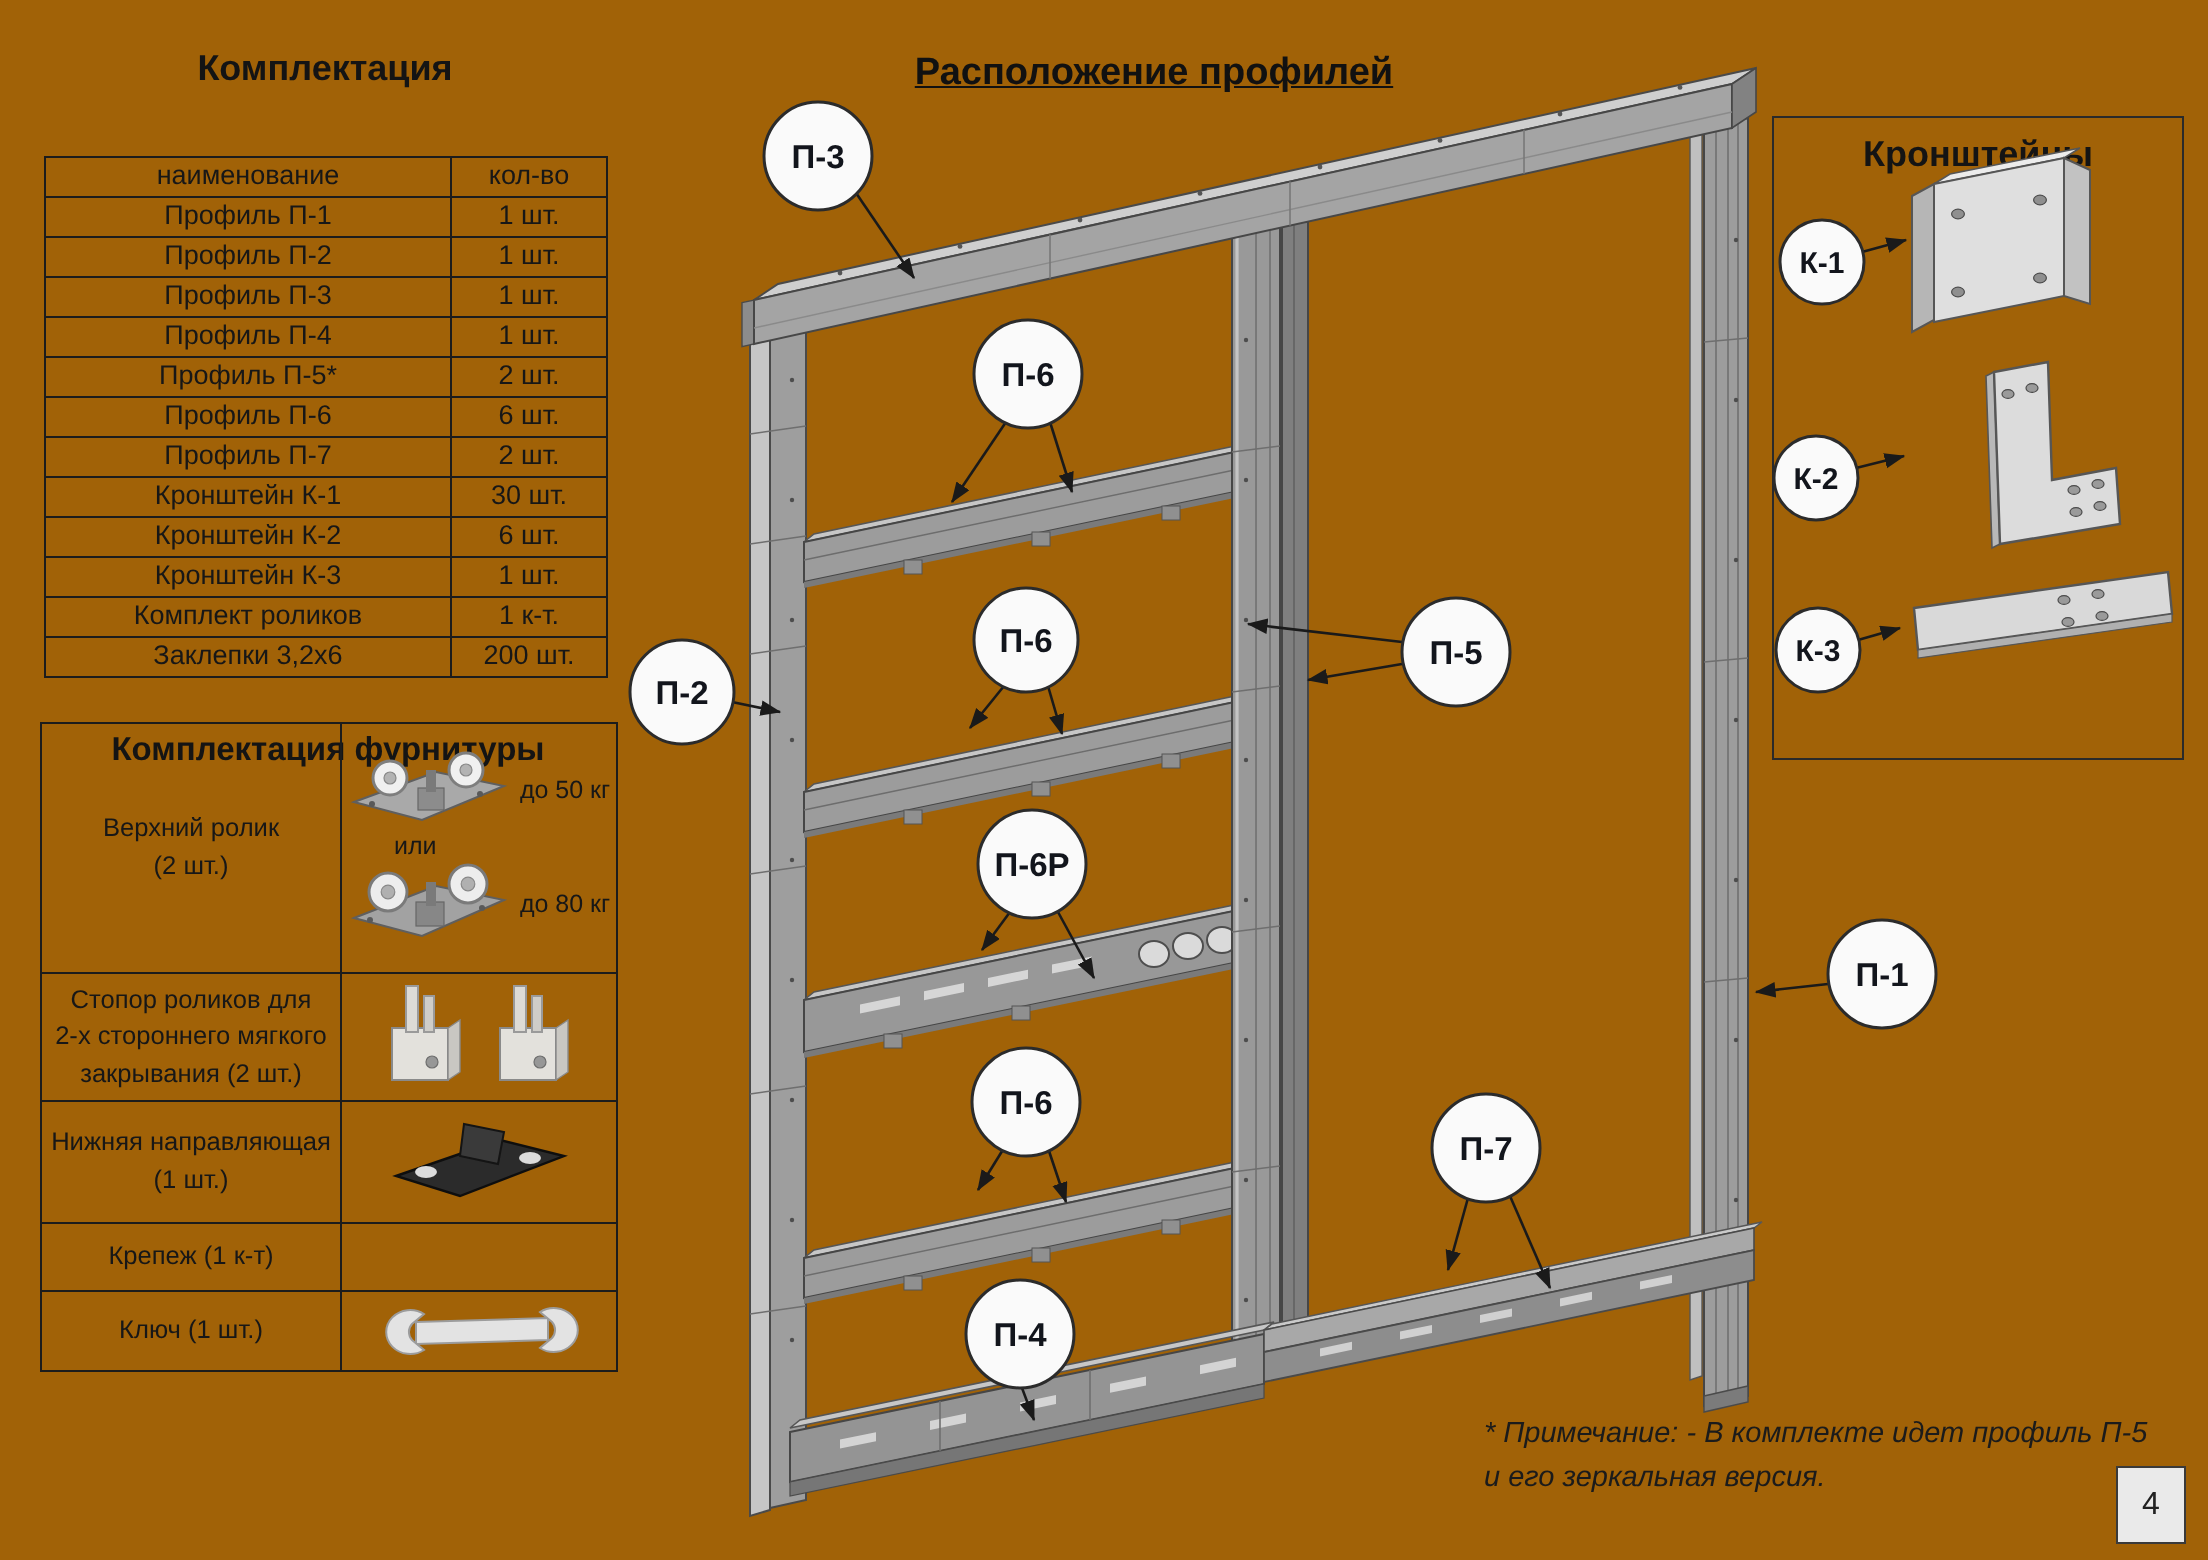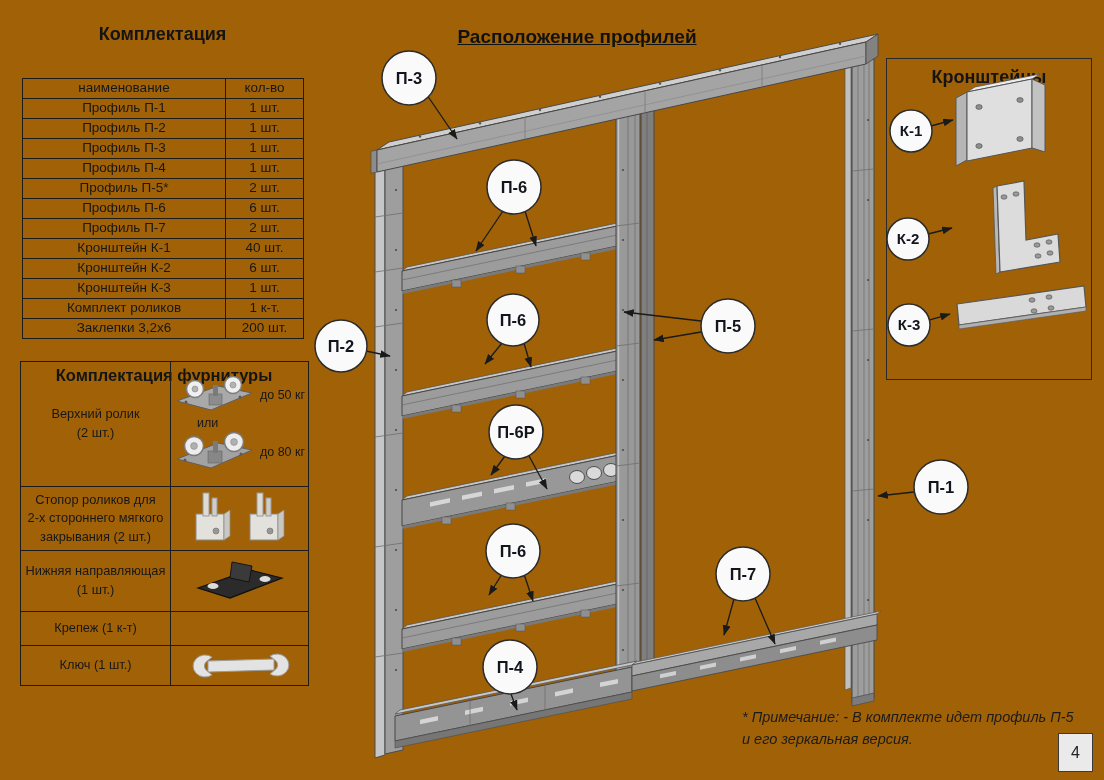--- a/index.html
+++ b/index.html
@@ -63,21 +63,21 @@
     <tr>
           <td>Профиль П-6</td>
           <td>6 шт.</td>
         </tr>
     <tr>
           <td>Профиль П-7</td>
           <td>2 шт.</td>
         </tr>
     <tr>
           <td>Кронштейн К-1</td>
-          <td>40 шт.</td>
+          <td>30 шт.</td>
         </tr>
     <tr>
           <td>Кронштейн К-2</td>
           <td>6 шт.</td>
         </tr>
     <tr>
           <td>Кронштейн К-3</td>
           <td>1 шт.</td>
         </tr>
     <tr>

